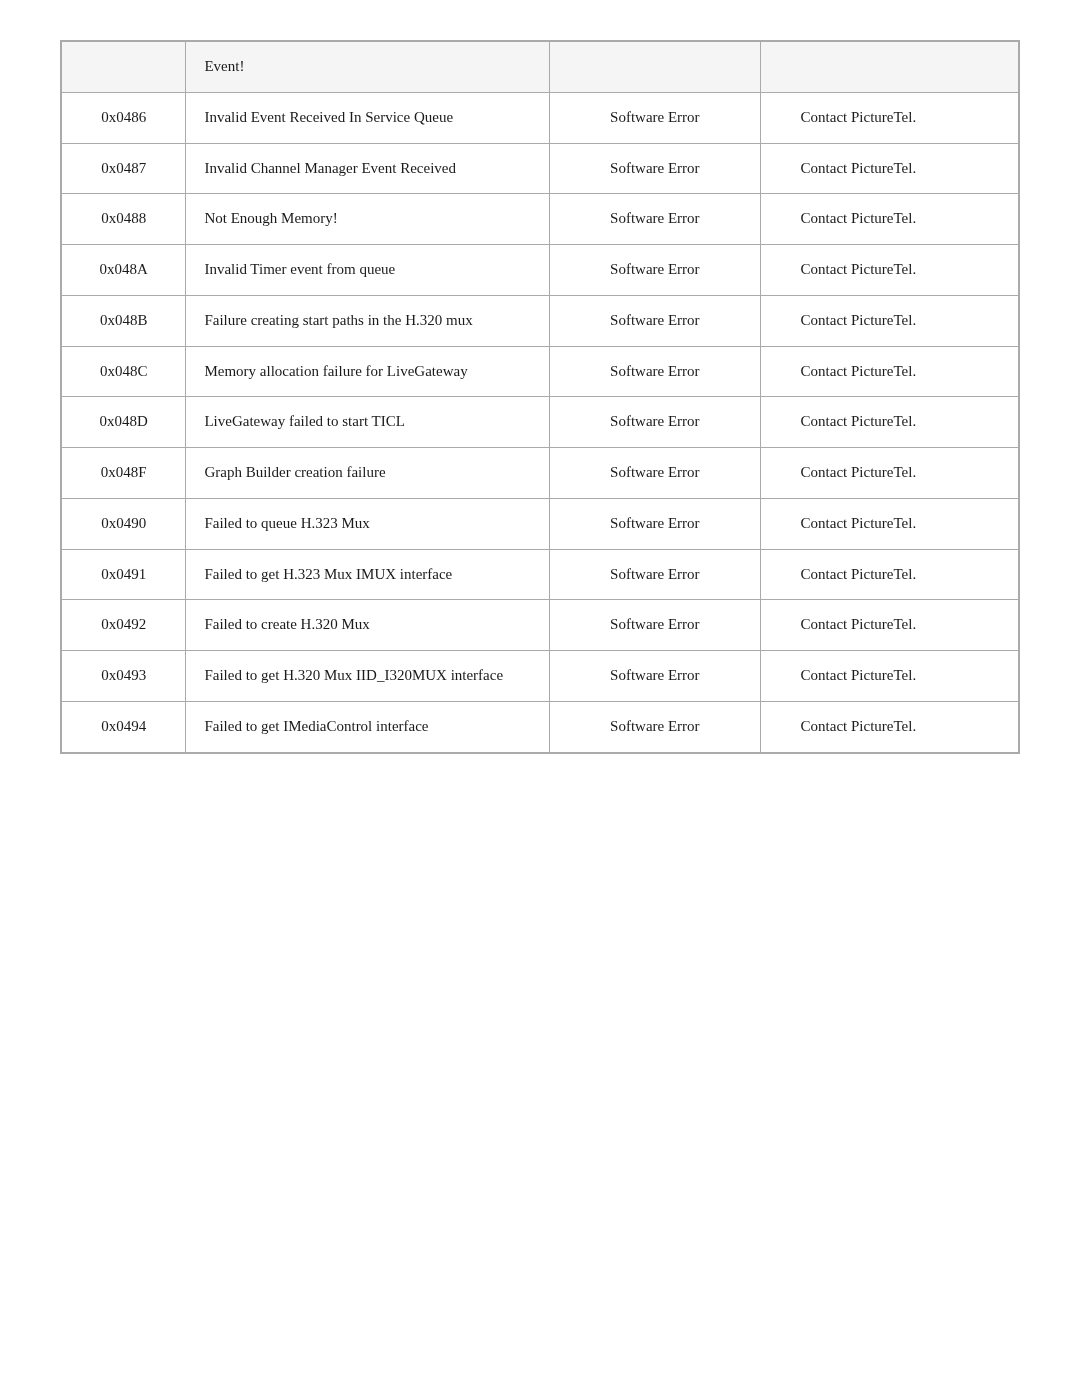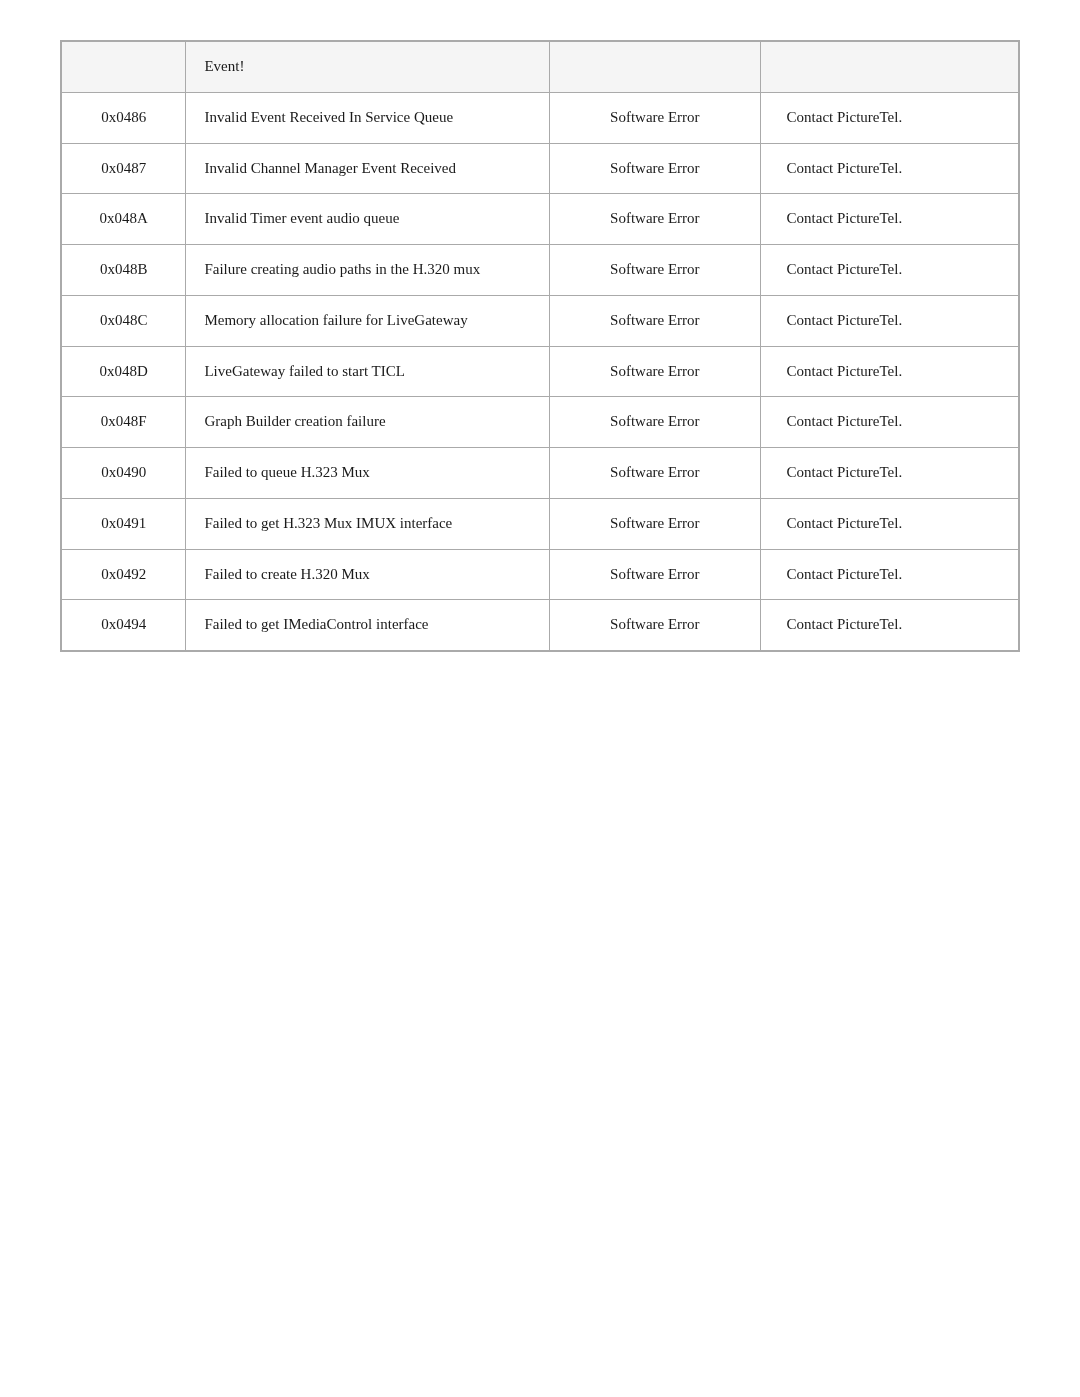--- a/index.html
+++ b/index.html
@@ -51,21 +51,21 @@
 
     .col-type {
       width: 22%;
       text-align: center;
       font-family: Liberation Serif, serif;
     }
 
     .col-action {
       width: 27%;
       text-align: left;
-      padding-left: 26px;
+      padding-left: 40px;
     }
 
     tr:first-child td {
       background: #f5f5f5;
     }
   </style>
 </head>
 <body>
 
 <div class="table-wrapper">
@@ -84,28 +84,34 @@
           <td class="col-type">Software Error</td>
           <td class="col-action">Contact PictureTel.</td>
         </tr>
         <tr>
           <td class="col-code">0x0487</td>
           <td class="col-desc">Invalid Channel Manager Event Received</td>
           <td class="col-type">Software Error</td>
           <td class="col-action">Contact PictureTel.</td>
         </tr>
         <tr>
+          <td class="col-code">0x0488</td>
+          <td class="col-desc">Not Enough Memory!</td>
+          <td class="col-type">Software Error</td>
+          <td class="col-action">Contact PictureTel.</td>
+        </tr>
+        <tr>
           <td class="col-code">0x048A</td>
-          <td class="col-desc">Invalid Timer event audio queue</td>
+          <td class="col-desc">Invalid Timer event from queue</td>
           <td class="col-type">Software Error</td>
           <td class="col-action">Contact PictureTel.</td>
         </tr>
         <tr>
           <td class="col-code">0x048B</td>
-          <td class="col-desc">Failure creating audio paths in the H.320 mux</td>
+          <td class="col-desc">Failure creating start paths in the H.320 mux</td>
           <td class="col-type">Software Error</td>
           <td class="col-action">Contact PictureTel.</td>
         </tr>
         <tr>
           <td class="col-code">0x048C</td>
           <td class="col-desc">Memory allocation failure for LiveGateway</td>
           <td class="col-type">Software Error</td>
           <td class="col-action">Contact PictureTel.</td>
         </tr>
         <tr>
@@ -132,20 +138,26 @@
           <td class="col-type">Software Error</td>
           <td class="col-action">Contact PictureTel.</td>
         </tr>
         <tr>
           <td class="col-code">0x0492</td>
           <td class="col-desc">Failed to create H.320 Mux</td>
           <td class="col-type">Software Error</td>
           <td class="col-action">Contact PictureTel.</td>
         </tr>
         <tr>
+          <td class="col-code">0x0493</td>
+          <td class="col-desc">Failed to get H.320 Mux IID_I320MUX interface</td>
+          <td class="col-type">Software Error</td>
+          <td class="col-action">Contact PictureTel.</td>
+        </tr>
+        <tr>
           <td class="col-code">0x0494</td>
           <td class="col-desc">Failed to get IMediaControl interface</td>
           <td class="col-type">Software Error</td>
           <td class="col-action">Contact PictureTel.</td>
         </tr>
       </tbody>
   </table>
 </div>
 
 </body></html>

